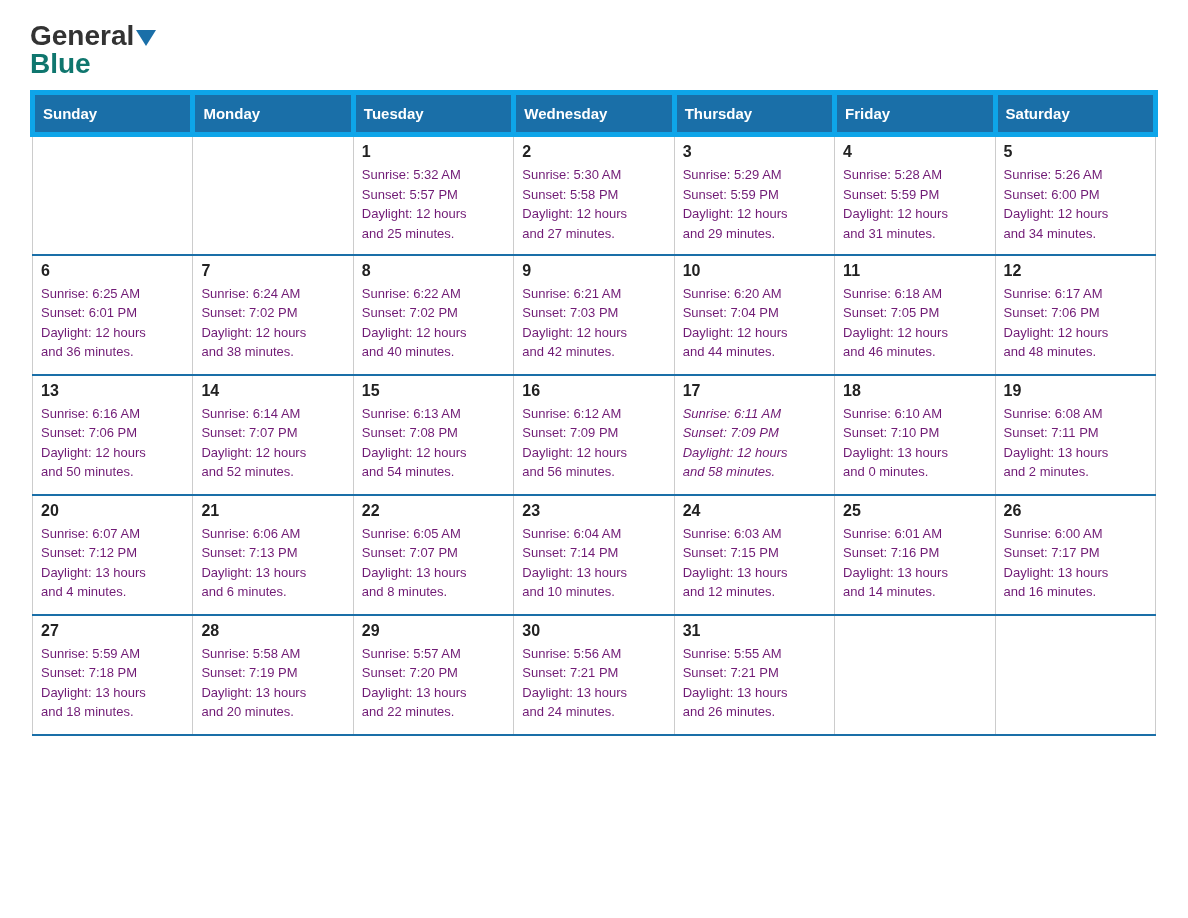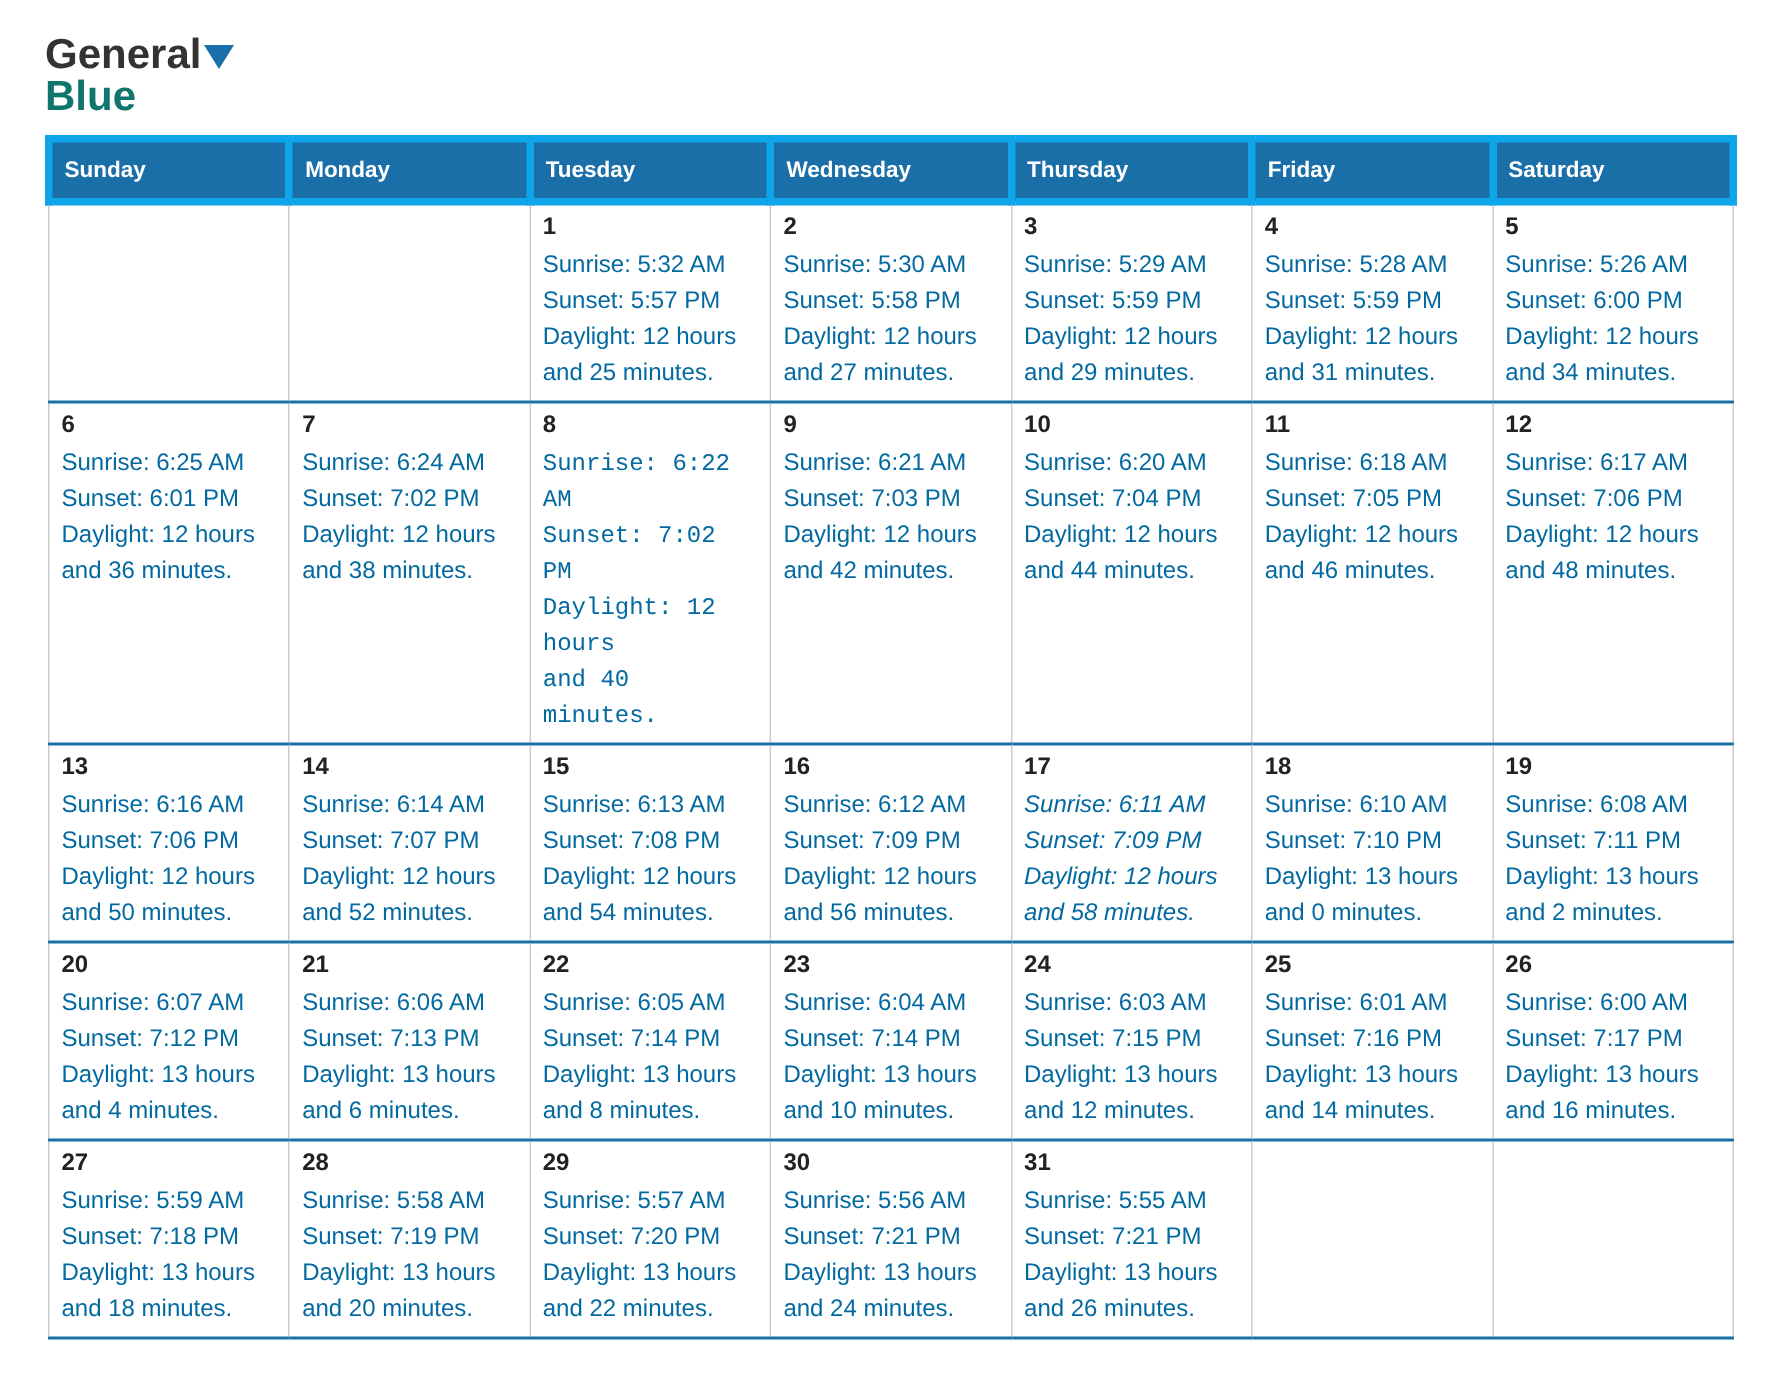--- a/index.html
+++ b/index.html
@@ -81,22 +81,22 @@
       min-height: 110px;
       height: 120px;
     }
     .day-num {
       font-size: 16px;
       font-weight: bold;
       color: #222;
       margin-bottom: 4px;
     }
     .day-info {
-      font-size: 16px;
-      color: #0369a1;
+      font-size: 13px;
+      color: #701a75;
       line-height: 1.5;
     }
     .empty-cell {
       background: #fff;
     }
   </style>
 </head>
 <body>
 
 <div class="header">
@@ -171,21 +171,21 @@
         </td>
         <td>
           <div class="day-num">7</div>
           <div class="day-info" style="white-space: pre-line;">Sunrise: 6:24 AM
 Sunset: 7:02 PM
 Daylight: 12 hours
 and 38 minutes.</div>
         </td>
         <td>
           <div class="day-num">8</div>
-          <div class="day-info" style="white-space: pre-line; font-family: Liberation Mono, monospace;">Sunrise: 6:22 AM
+          <div class="day-info" style="white-space: pre-line;">Sunrise: 6:22 AM
 Sunset: 7:02 PM
 Daylight: 12 hours
 and 40 minutes.</div>
         </td>
         <td>
           <div class="day-num">9</div>
           <div class="day-info" style="white-space: pre-line;">Sunrise: 6:21 AM
 Sunset: 7:03 PM
 Daylight: 12 hours
 and 42 minutes.</div>
@@ -274,21 +274,21 @@
         <td>
           <div class="day-num">21</div>
           <div class="day-info" style="white-space: pre-line;">Sunrise: 6:06 AM
 Sunset: 7:13 PM
 Daylight: 13 hours
 and 6 minutes.</div>
         </td>
         <td>
           <div class="day-num">22</div>
           <div class="day-info" style="white-space: pre-line;">Sunrise: 6:05 AM
-Sunset: 7:14 PM
+Sunset: 7:07 PM
 Daylight: 13 hours
 and 8 minutes.</div>
         </td>
         <td>
           <div class="day-num">23</div>
           <div class="day-info" style="white-space: pre-line;">Sunrise: 6:04 AM
 Sunset: 7:14 PM
 Daylight: 13 hours
 and 10 minutes.</div>
         </td>

